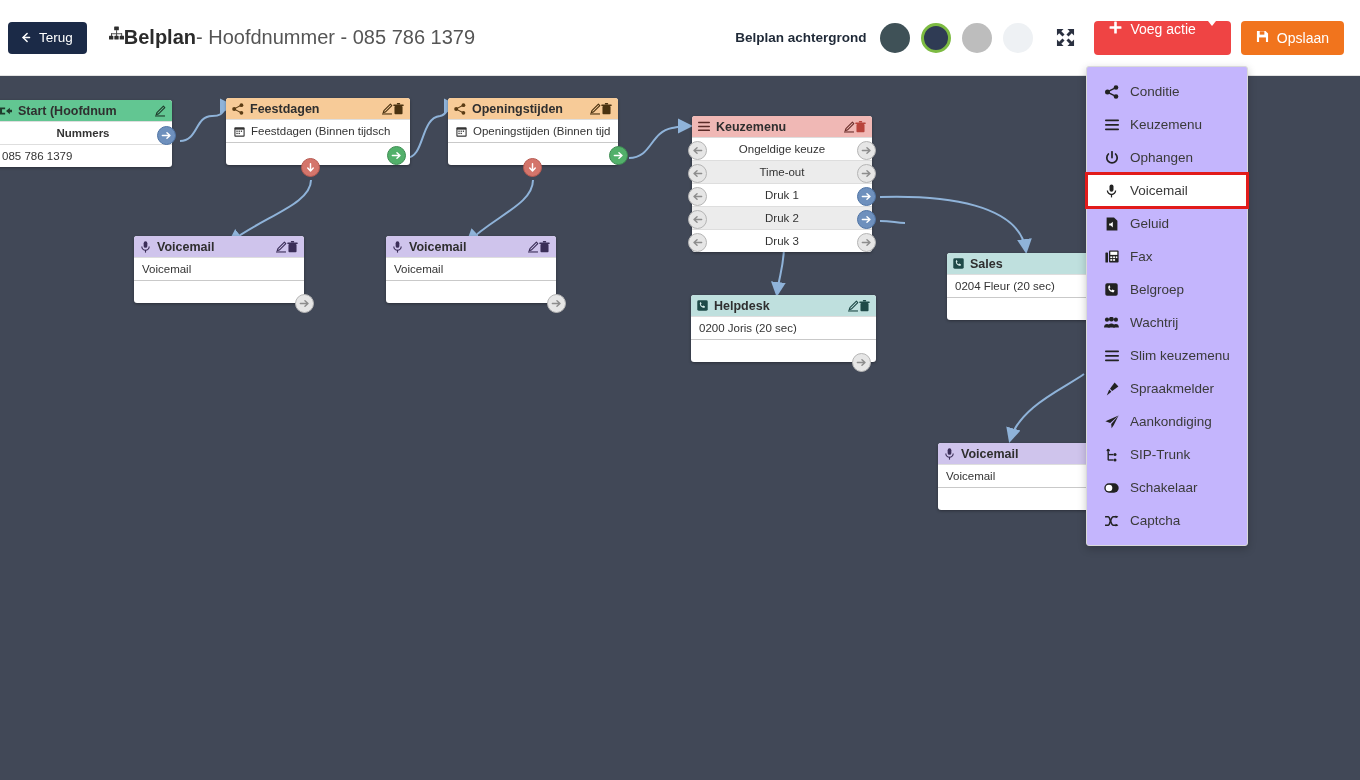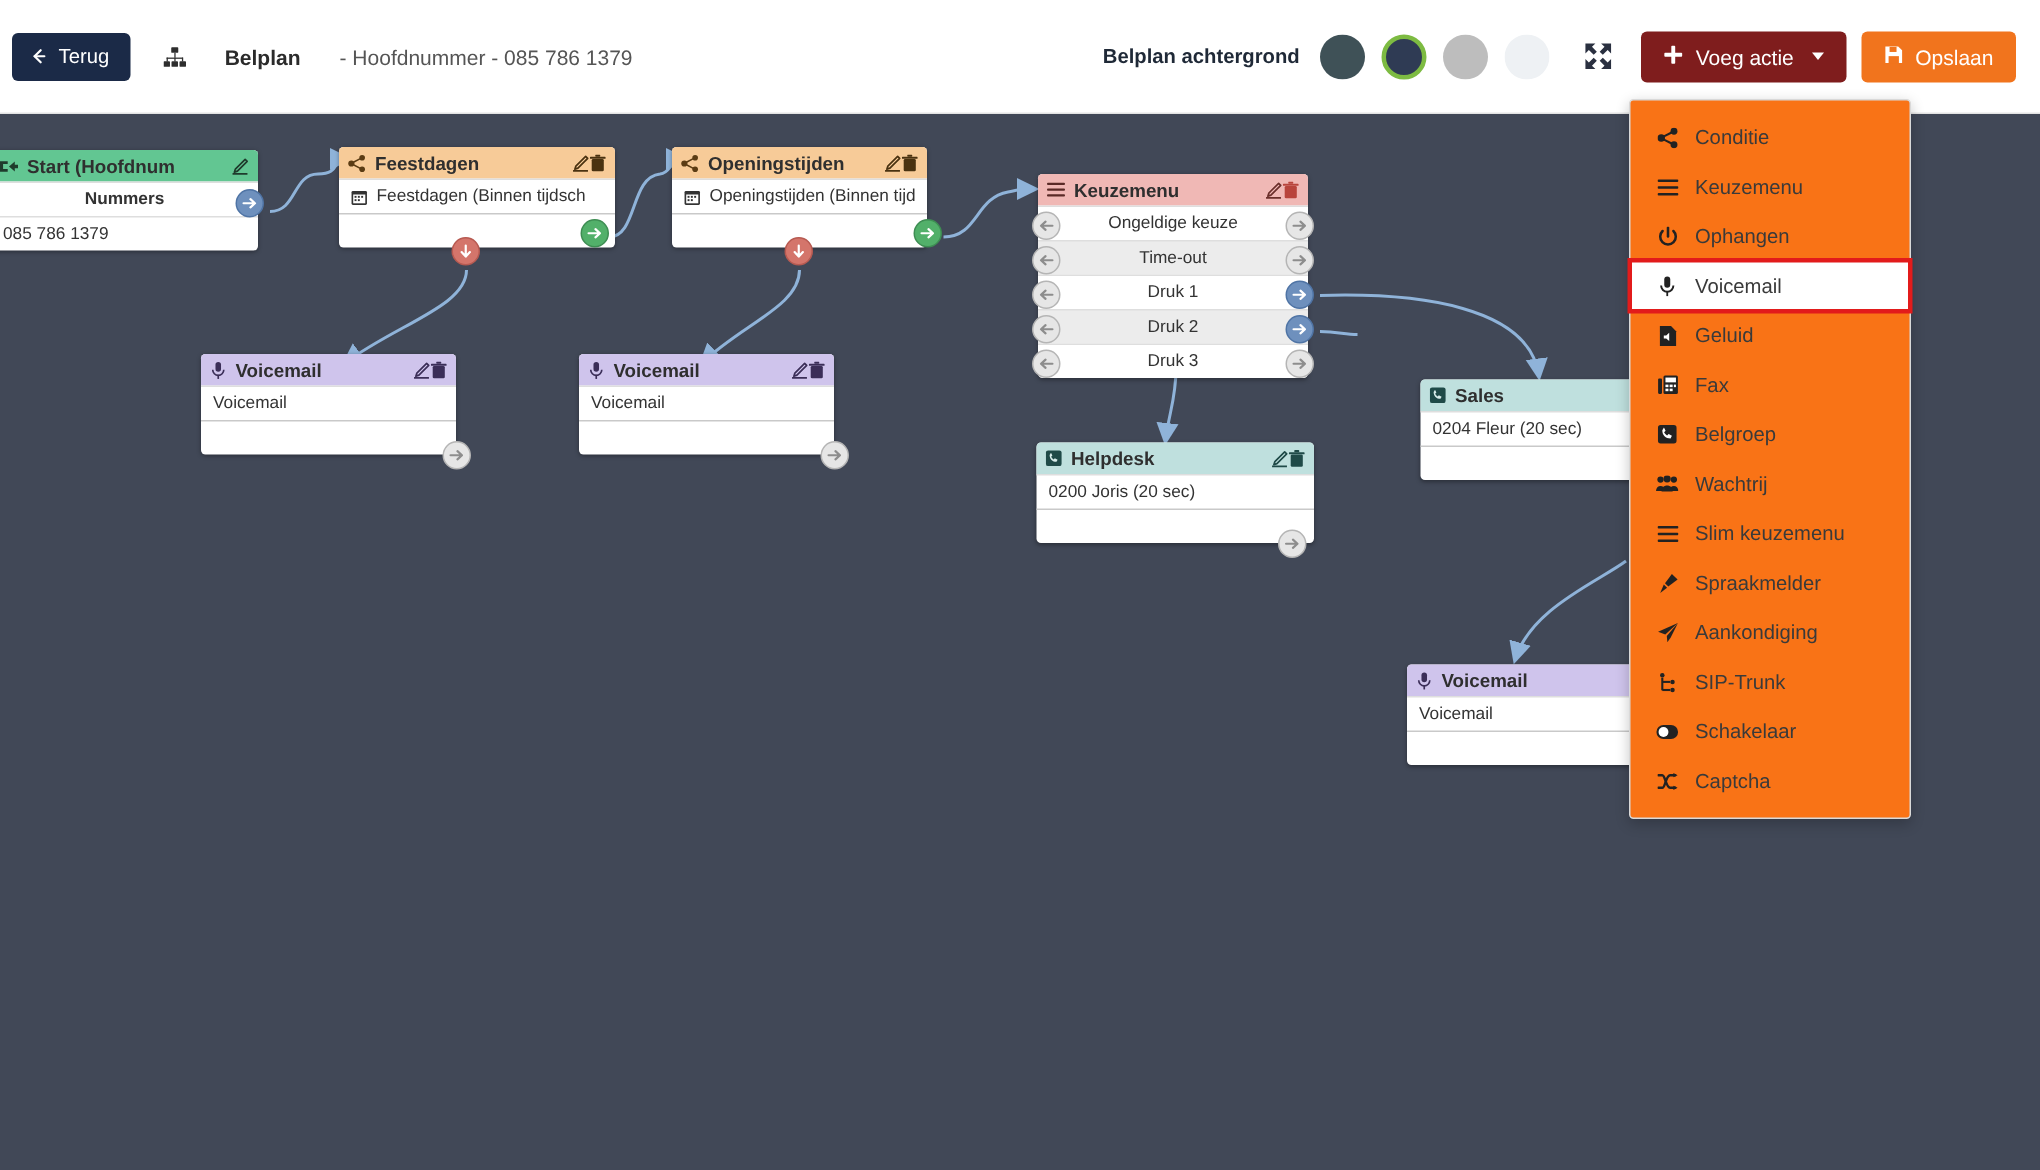--- a/index.html
+++ b/index.html
@@ -27,22 +27,22 @@
     height: 32px;
     padding: 0 14px 0 11px;
     font-size: 13.5px;
     display: flex; align-items: center; gap: 7px;
     cursor: pointer;
   }
   .btn-terug svg { display:block; }
 
   .title-wrap {
     margin-left: 22px;
-    display: flex; align-items: center; gap: 26px;
-    font-size: 14px; color: #4b4b4b;
+    display: flex; gap: 0;
+    font-size: 20px; color: #4b4b4b;
   }
   .title-wrap .sitemap-icon { color:#2e2e2e; display:flex; }
   .title-strong { font-weight: bold; color: #2b2b2b; }
   .title-rest { color: #555; }
 
   .topbar-right {
     margin-left: auto;
     display: flex; align-items: center; gap: 0;
     padding-right: 16px;
   }
@@ -55,24 +55,24 @@
     margin-right: 11px; cursor: pointer;
     border: 3px solid transparent;
   }
   .swatch.selected { border-color: #7dbb42; }
   .expand-icon {
     width: 30px; height: 30px; margin: 0 14px 0 6px;
     display: flex; align-items: center; justify-content: center;
     cursor: pointer; color: #2a3040;
   }
   .btn-green {
-    background: #7f1d1d; color: #fff;
+    background: #ef4444; color: #fff;
     border: none; border-radius: 4px;
     height: 34px; padding: 0 15px;
-    font-size: 14px; display:flex; align-items:center; gap:8px;
+    font-size: 14px; display:flex; gap:8px;
     cursor: pointer; margin-right: 10px;
   }
   .btn-green .caret {
     width:0;height:0;border-left:4px solid transparent;
     border-right:4px solid transparent;border-top:5px solid #fff;
     margin-left:4px;
   }
   .btn-orange {
     background: #f1741d; color: #fff;
     border: none; border-radius: 4px;
@@ -143,22 +143,22 @@
   .h-green  { background:#62c692; }
   .h-orange { background:#f7cb98; }
   .h-red    { background:#f0b8b5; }
   .h-teal   { background:#bfe0de; }
   .h-purple { background:#cfc4ec; }
 
   
   .dropdown {
     position: absolute;
     left: 1086px; top: 66px;
-    width: 188px;
-    background: #f97316;
+    width: 162px;
+    background: #c4b5fd;
     border: 1px solid #d9d9d9;
     border-radius: 3px;
     box-shadow: 0 3px 9px rgba(0,0,0,.22);
     padding: 8px 0;
     z-index: 60;
   }
   .dd-item {
     height: 33px;
     display: flex; align-items: center;
     padding: 0 0 0 17px;

